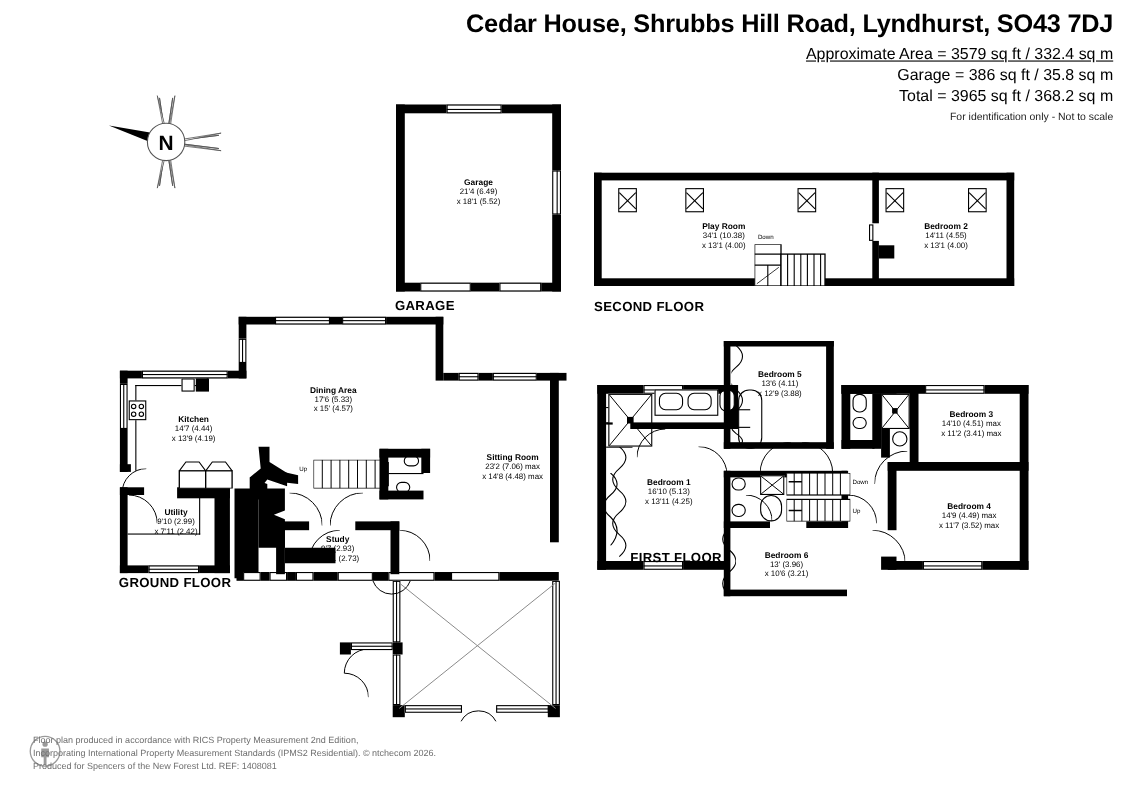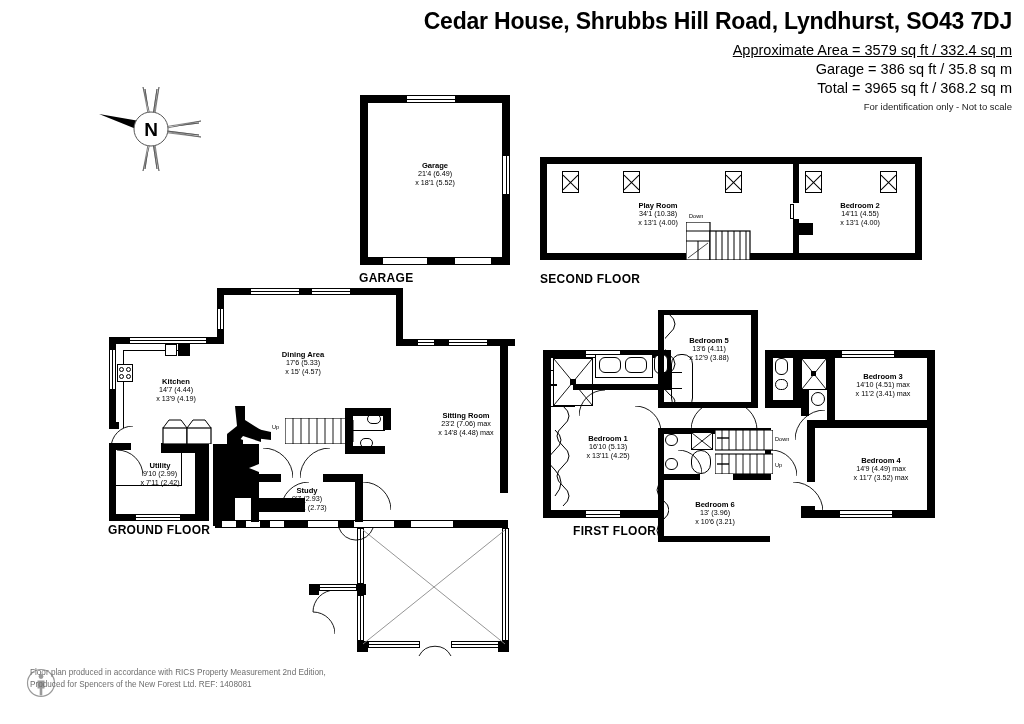--- a/index.html
+++ b/index.html
@@ -538,23 +538,24 @@
     <span class="rname">Bedroom 4</span>
     <span class="rdim">14'9 (4.49) max</span>
     <span class="rdim">x 11'7 (3.52) max</span>
   </div>
   <div class="room" style="left:124px;top:190px;width:96px;">
     <span class="rname">Bedroom 6</span>
     <span class="rdim">13' (3.96)</span>
     <span class="rdim">x 10'6 (3.21)</span>
   </div>
 </div>
-<div class="abs floor-label" style="left:545px;top:524px;padding-left:28px;">FIRST FLOOR</div>
+<div class="abs floor-label" style="left:545px;top:500px;padding-left:28px;">FIRST FLOOR</div>
 
 <svg id="footer-icon" class="abs" viewBox="0 0 30 30">
   <circle cx="15" cy="15" r="13.5" fill="none" stroke="#9a9a9a" stroke-width="1.2"></circle>
   <circle cx="15" cy="8.5" r="2.4" fill="#9a9a9a"></circle>
   <path d="M11.5,12.5 h7 v8 h-2.2 v7 h-2.6 v-7 h-2.2 z" fill="#9a9a9a"></path>
 </svg>
 <div id="footer">
   <div class="f-line">Floor plan produced in accordance with RICS Property Measurement 2nd Edition,</div>
+  <div class="f-line">Incorporating International Property Measurement Standards (IPMS2 Residential).   © ntchecom 2026.</div>
   <div class="f-line">Produced for Spencers of the New Forest Ltd.   REF:  1408081</div>
 </div>
 
 </body></html>

